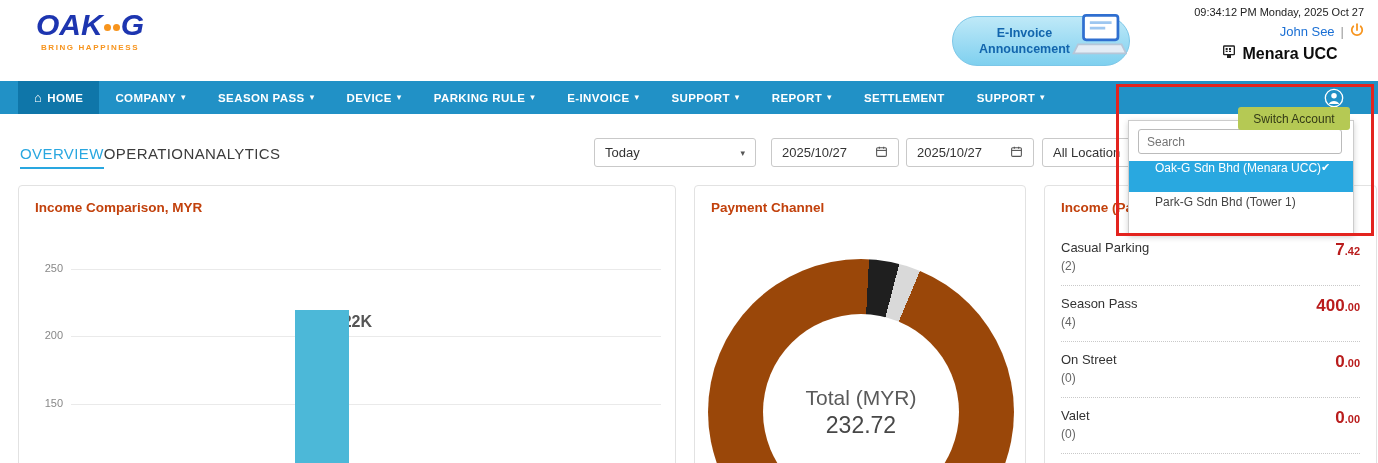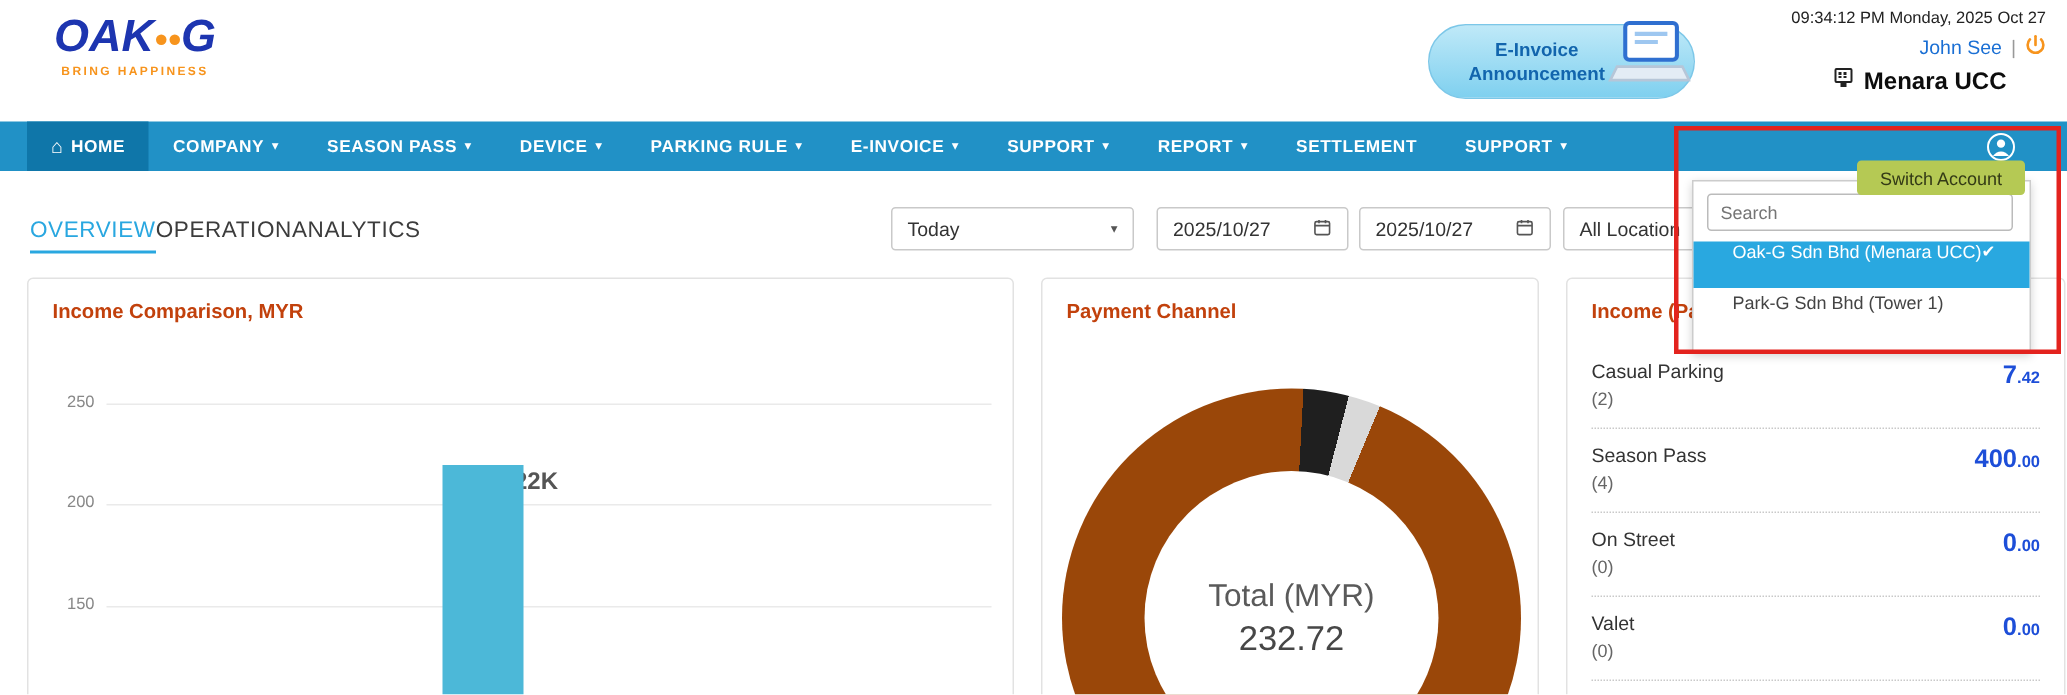--- a/index.html
+++ b/index.html
@@ -67,21 +67,21 @@
   .donut-hole{position:absolute;left:50%;top:50%;transform:translate(-50%,-50%);width:196px;height:196px;
               border-radius:50%;background:#fff;display:flex;flex-direction:column;align-items:center;justify-content:center;gap:2px;}
   .donut-lab{font-size:21px;color:#5a5a5a;}
   .donut-val{font-size:23px;color:#474747;}
 
   
   .ib-rows{position:absolute;left:16px;right:16px;top:44px;}
   .ib-row{position:relative;padding:10px 0 12px 0;border-bottom:1px dotted #c9c9c9;}
   .ib-name{font-size:13px;color:#333;margin-bottom:4px;}
   .ib-count{font-size:12px;color:#666;}
-  .ib-val{position:absolute;right:0;top:10px;font-weight:bold;color:#1d4ed8;font-size:17px;}
+  .ib-val{position:absolute;right:0;top:10px;font-weight:bold;color:#b91c1c;font-size:17px;}
   .ib-dec{font-size:11px;}
 
   
   .acct-panel{position:absolute;left:1128px;top:120px;width:224px;height:113px;background:#fff;
               border:1px solid #ccc;box-shadow:0 2px 6px rgba(0,0,0,.18);z-index:50;}
   .acct-search{position:absolute;left:9px;top:8px;width:204px;height:25px;border:1px solid #bbb;border-radius:3px;
                box-sizing:border-box;padding:0 8px;font-size:12px;color:#333;font-family:inherit;}
   .acct-opt{position:absolute;left:0;width:100%;height:31px;display:flex;
             box-sizing:border-box;padding:0 26px;font-size:12px;cursor:pointer;white-space:nowrap;}
   .acct-opt.sel{top:40px;background:#29a8e0;color:#fff;}

